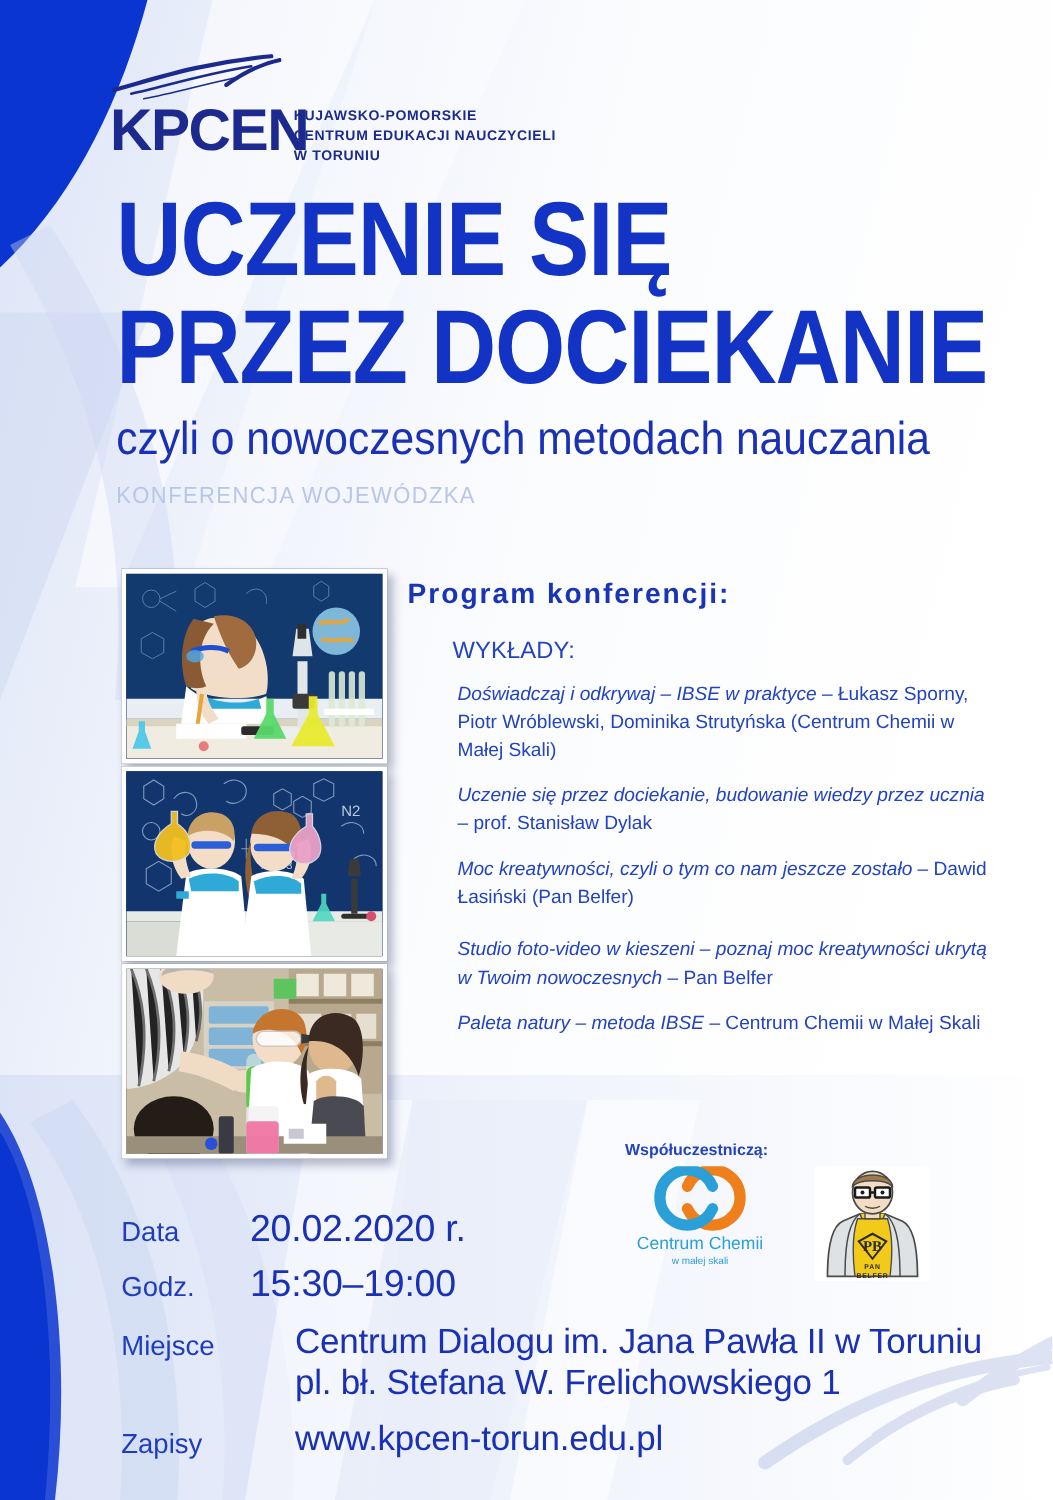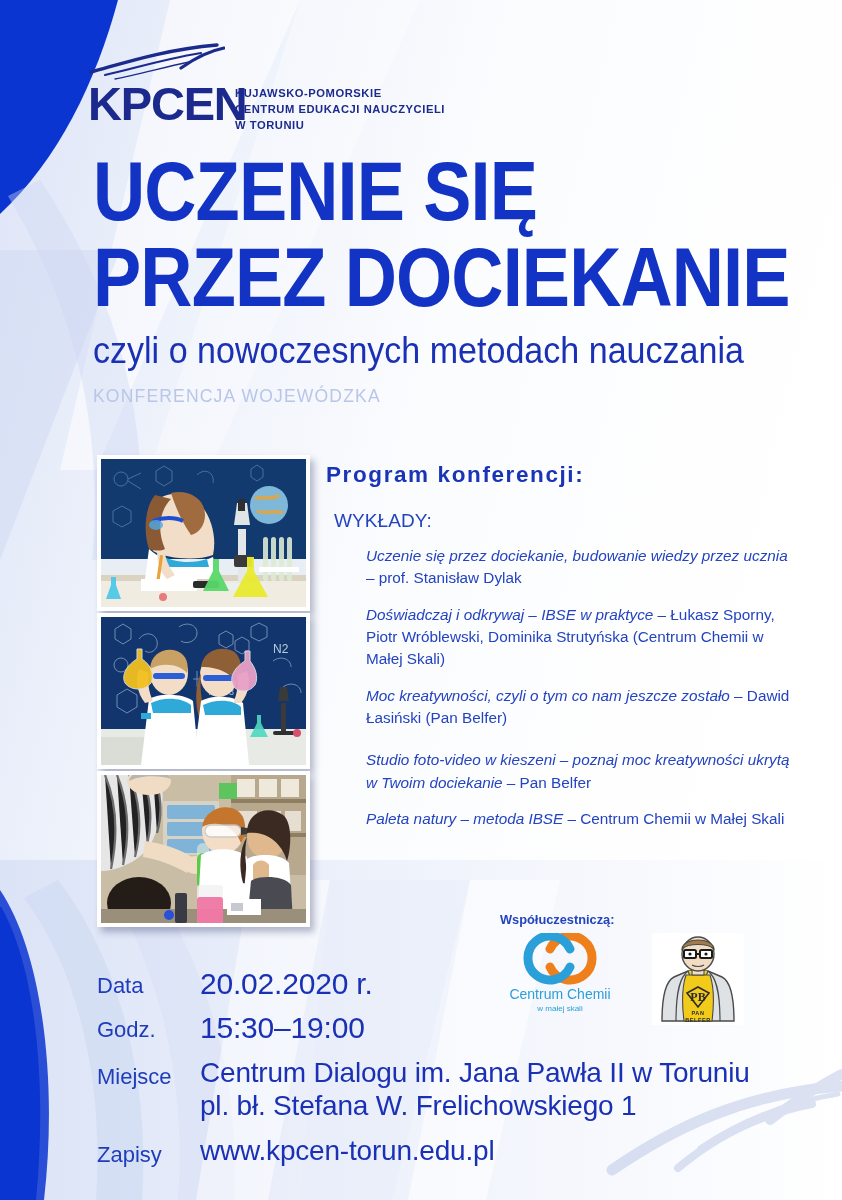--- a/index.html
+++ b/index.html
@@ -125,21 +125,21 @@
   .program-heading {
     font-size: 22.5px;
     font-weight: bold;
     letter-spacing: 1.6px;
     color: #1a34b8;
     margin-bottom: 22px;
   }
   .section-label {
     font-size: 19px;
     color: #2343c0;
-    margin-left: 8px;
+    margin-left: 36px;
     margin-bottom: 13px;
     letter-spacing: 0.1px;
   }
   .entry {
     margin-left: 40px;
     margin-bottom: 14px;
     font-size: 15.3px;
     line-height: 1.46;
     color: #2343c0;
   }
@@ -168,21 +168,21 @@
   .logo-pb { width: 92px; }
   .logo-pb svg { display: block; width: 92px; height: 92px; }
 
   
   .details { position: absolute; left: 97px; top: 966px; width: 700px; }
   .detail-row {
     display: flex;
     align-items: flex-start;
     margin-bottom: 9px;
   }
-  .detail-row.spaced { margin-top: 12px; }
+  .detail-row.spaced { margin-top: 12px; gap: 36px; }
   .detail-label {
     width: 103px;
     flex: 0 0 103px;
     font-size: 22px;
     color: #1f3cbb;
     padding-top: 7px;
   }
   .detail-value {
     font-size: 30px;
     color: #1a31b5;
@@ -440,33 +440,33 @@
       <rect x="130" y="128" width="12" height="8" fill="#c8c8d0"></rect>
     </svg>
   </div>
 
   <div class="program">
     <div class="program-heading">Program konferencji:</div>
 
     <div>
       <div class="section-label">WYKŁADY:</div>
       <div class="entry">
+        <em>Doświadczaj i odkrywaj – IBSE w praktyce</em><span> – Łukasz Sporny, Piotr Wróblewski, Dominika Strutyńska (Centrum Chemii w Małej Skali)</span>
+      </div>
+      <div class="entry">
         <em>Uczenie się przez dociekanie, budowanie wiedzy przez ucznia</em><span> – prof. Stanisław Dylak</span>
-      </div>
-      <div class="entry">
-        <em>Doświadczaj i odkrywaj – IBSE w praktyce</em><span> – Łukasz Sporny, Piotr Wróblewski, Dominika Strutyńska (Centrum Chemii w Małej Skali)</span>
       </div>
       <div class="entry">
         <em>Moc kreatywności, czyli o tym co nam jeszcze zostało</em><span> – Dawid Łasiński (Pan Belfer)</span>
       </div>
     </div>
 
     <div class="gap-before-warsztaty">
       <div class="entry">
-        <em>Studio foto-video w kieszeni – poznaj moc kreatywności ukrytą w Twoim dociekanie</em><span> – Pan Belfer</span>
+        <em>Studio foto-video w kieszeni – poznaj moc kreatywności ukrytą w Twoim nowoczesnych</em><span> – Pan Belfer</span>
       </div>
       <div class="entry">
         <em>Paleta natury – metoda IBSE</em><span> – Centrum Chemii w Małej Skali</span>
       </div>
     </div>
   </div>
 
   <div class="partners">
     <div class="partners-label">Współuczestniczą:</div>
     <div class="partner-row">

